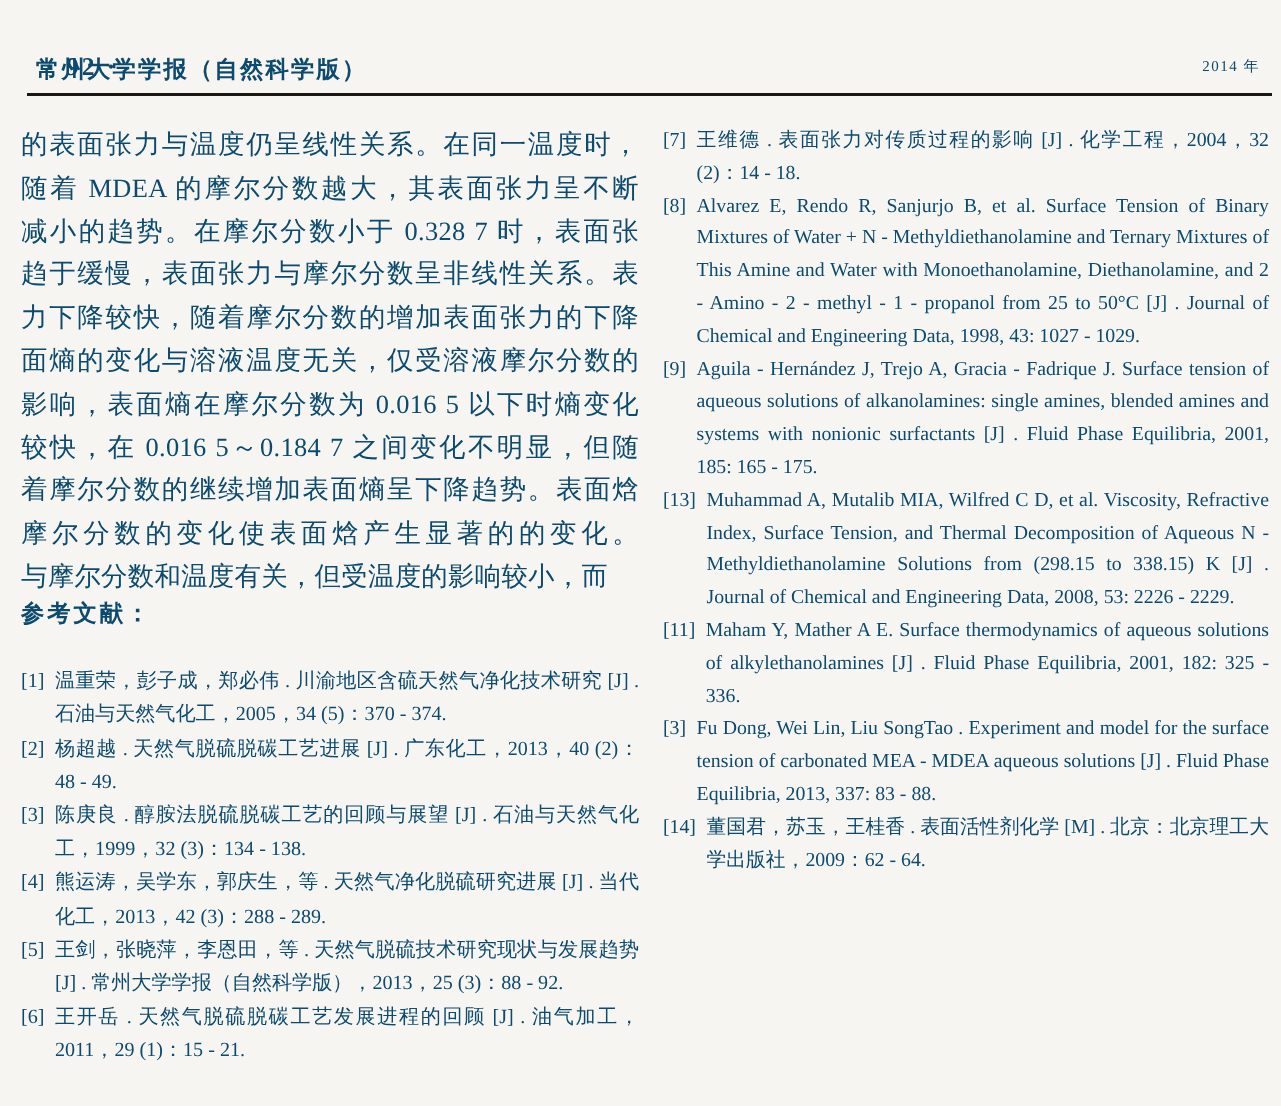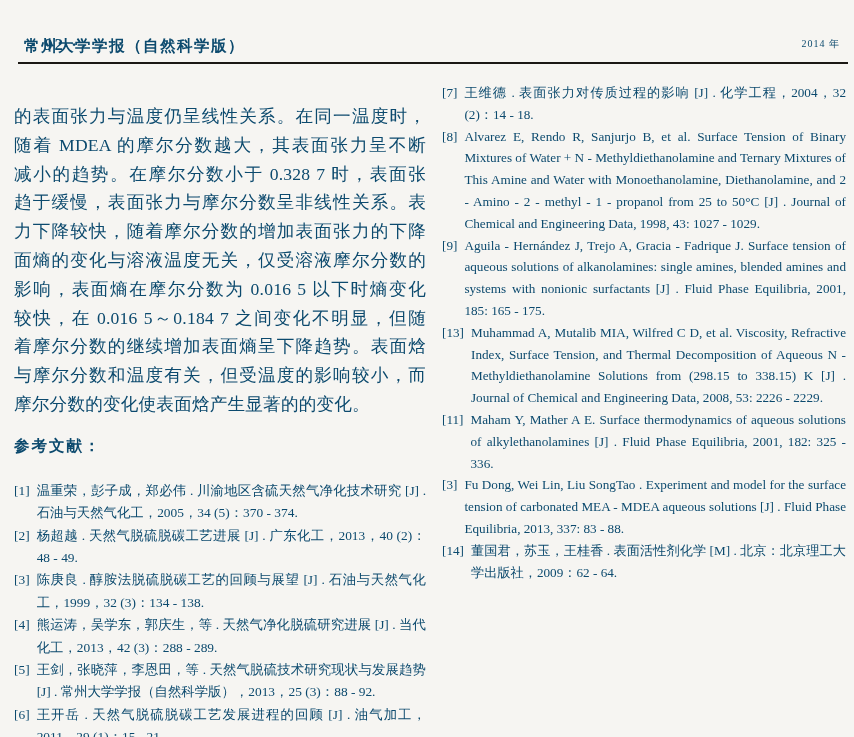--- a/index.html
+++ b/index.html
@@ -31,31 +31,30 @@
   }
   .rule {
     position: absolute; top: 62px; left: 18px; width: 830px; height: 2.4px;
     background: #1b1814;
   }
   
   .col-left  { position: absolute; left: 14px;  top: 82px; width: 412px; }
   .col-right { position: absolute; left: 442px; top: 82px; width: 404px; }
 
   
-  .body-par { font-size: 17.6px; line-height: 28.8px; font-weight: 500; margin-top: 20px; }
+  .body-par { font-size: 17.6px; line-height: 28.8px; font-weight: 500; }
   .body-line {
     text-align: justify;
     text-align-last: justify;
     letter-spacing: 0.2px;
     white-space: normal;
   }
   .body-line:last-child { text-align-last: left; }
 
   .ref-heading {
-    margin-top: 17px;
     font-weight: bold; font-size: 15.5px; letter-spacing: 2px;
   }
   .ref-list { margin-top: 23px; }
   .col-right .ref-list { margin-top: 0; }
 
   .ref { display: flex; font-size: 13.4px; line-height: 22.4px; }
   .col-right .ref { line-height: 21.8px; font-size: 13.2px; }
   .ref-label { flex: 0 0 auto; margin-right: 7px; white-space: nowrap; }
   .ref-text  { flex: 1 1 auto; text-align: justify; }
 </style>
@@ -87,23 +86,23 @@
         <div class="body-line">力下降较快，随着摩尔分数的增加表面张力的下降</div>
 
         <div class="body-line">面熵的变化与溶液温度无关，仅受溶液摩尔分数的</div>
 
         <div class="body-line">影响，表面熵在摩尔分数为 0.016 5 以下时熵变化</div>
 
         <div class="body-line">较快，在 0.016 5～0.184 7 之间变化不明显，但随</div>
 
         <div class="body-line">着摩尔分数的继续增加表面熵呈下降趋势。表面焓</div>
 
+        <div class="body-line">摩尔分数的变化使表面焓产生显著的的变化。</div>
+
         <div class="body-line">与摩尔分数和温度有关，但受温度的影响较小，而</div>
-
-        <div class="body-line">摩尔分数的变化使表面焓产生显著的的变化。</div>
       </div>
 
     <div class="ref-heading">参考文献：</div>
 
     <div class="ref-list">
 
         <div class="ref">
           <span class="ref-label">[1]</span>
           <span class="ref-text">温重荣，彭子成，郑必伟 . 川渝地区含硫天然气净化技术研究 [J] . 石油与天然气化工，2005，34 (5)：370 - 374.</span>
         </div>

